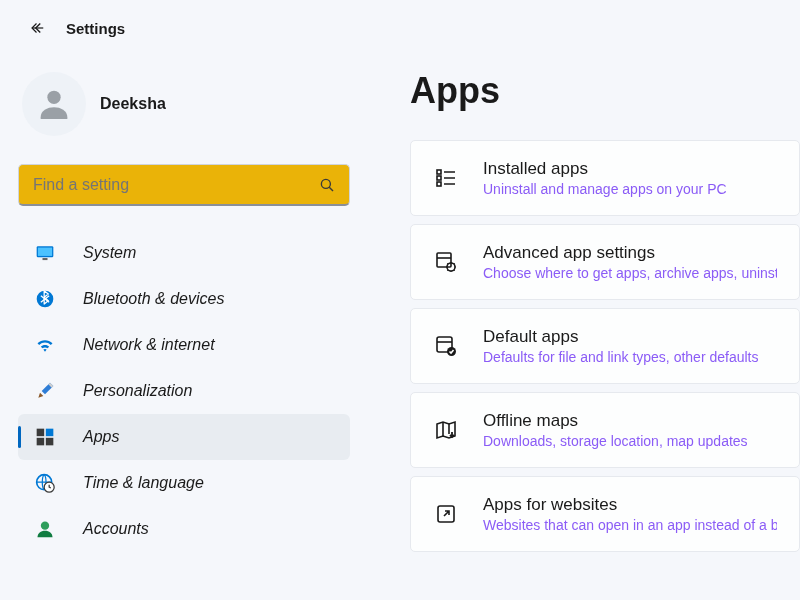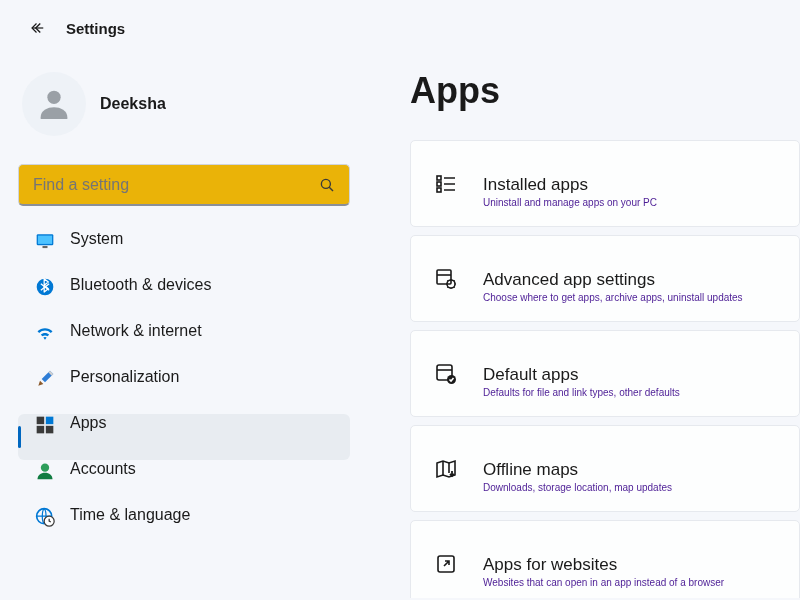--- a/index.html
+++ b/index.html
@@ -77,27 +77,29 @@
     transform: translateY(-50%);
     pointer-events: none;
   }
   .nav {
     display: flex;
     flex-direction: column;
     margin-top: 10px;
   }
   .nav-item {
     display: flex;
-    gap: 14px;
+    align-items: center;
+    gap: 27px;
     height: 46px;
     padding: 0 10px 0 16px;
     border-radius: 6px;
     cursor: pointer;
     font-size: 16px;
     position: relative;
+    font-style: italic;
   }
   .nav-item.selected {
     background: #e8ecf1;
   }
   .nav-item.selected::before {
     content: "";
     position: absolute;
     left: 0; top: 12px; bottom: 12px;
     width: 3px;
     background: #0067c0;
@@ -133,22 +135,22 @@
     align-items: center;
     gap: 24px;
     cursor: pointer;
   }
   .card-icon {
     width: 26px; height: 26px;
     display: flex; align-items: center; justify-content: center;
     flex-shrink: 0;
   }
   .card-text { display: flex; flex-direction: column; gap: 2px; overflow: hidden; }
-  .card-title { font-size: 17px; font-weight: 400; white-space: nowrap; margin-top: 16px; }
-  .card-sub { font-size: 10px; color: #4c1d95; white-space: nowrap; overflow: hidden; text-overflow: clip; }
+  .card-title { font-size: 17px; font-weight: 400; white-space: nowrap; }
+  .card-sub { font-size: 14px; color: #8b5cf6; white-space: nowrap; overflow: hidden; text-overflow: clip; }
   svg { display: block; }
 </style>
 </head>
 <body>
 
 <div class="topbar">
   <div class="back">
     <svg width="18" height="18" viewBox="0 0 24 24" fill="none" stroke="#1a1a1a" stroke-width="1.8">
         <path d="M15 6l-6 6 6 6"></path>
         <path d="M9 12h13" stroke-width="0"></path>
@@ -238,39 +240,39 @@
               <rect x="2" y="13" width="9" height="9" fill="#3a3a3a"></rect>
               <rect x="13" y="13" width="9" height="9" fill="#3a3a3a"></rect>
             </svg>
         </span>
         <span>Apps</span>
       </div>
 
       <div class="nav-item">
         <span class="nav-icon">
           <svg width="20" height="20" viewBox="0 0 24 24">
-              <circle cx="12" cy="8" r="5" fill="#2e9e5b"></circle>
-              <path d="M3 22c0-5 4-8 9-8s9 3 9 8z" fill="#107c41"></path>
-            </svg>
-        </span>
-        <span>Accounts</span>
-      </div>
-
-      <div class="nav-item">
-        <span class="nav-icon">
-          <svg width="20" height="20" viewBox="0 0 24 24">
               <circle cx="11" cy="11" r="9" fill="none" stroke="#0078d4" stroke-width="2"></circle>
               <path d="M2 11h18M11 2c3 3 3 15 0 18M11 2c-3 3-3 15 0 18" stroke="#0078d4" stroke-width="1.5" fill="none"></path>
               <circle cx="17" cy="17" r="6" fill="#fff" stroke="#3a3a3a" stroke-width="1.5"></circle>
               <path d="M17 14v3l2 1" stroke="#3a3a3a" stroke-width="1.5" fill="none"></path>
             </svg>
         </span>
         <span>Time &amp; language</span>
       </div>
 
+      <div class="nav-item">
+        <span class="nav-icon">
+          <svg width="20" height="20" viewBox="0 0 24 24">
+              <circle cx="12" cy="8" r="5" fill="#2e9e5b"></circle>
+              <path d="M3 22c0-5 4-8 9-8s9 3 9 8z" fill="#107c41"></path>
+            </svg>
+        </span>
+        <span>Accounts</span>
+      </div>
+
     </nav>
   </aside>
 
   <main class="content">
     <h1 class="page-title">Apps</h1>
 
     <div class="cards">
 
       <div class="card">
         <span class="card-icon">

